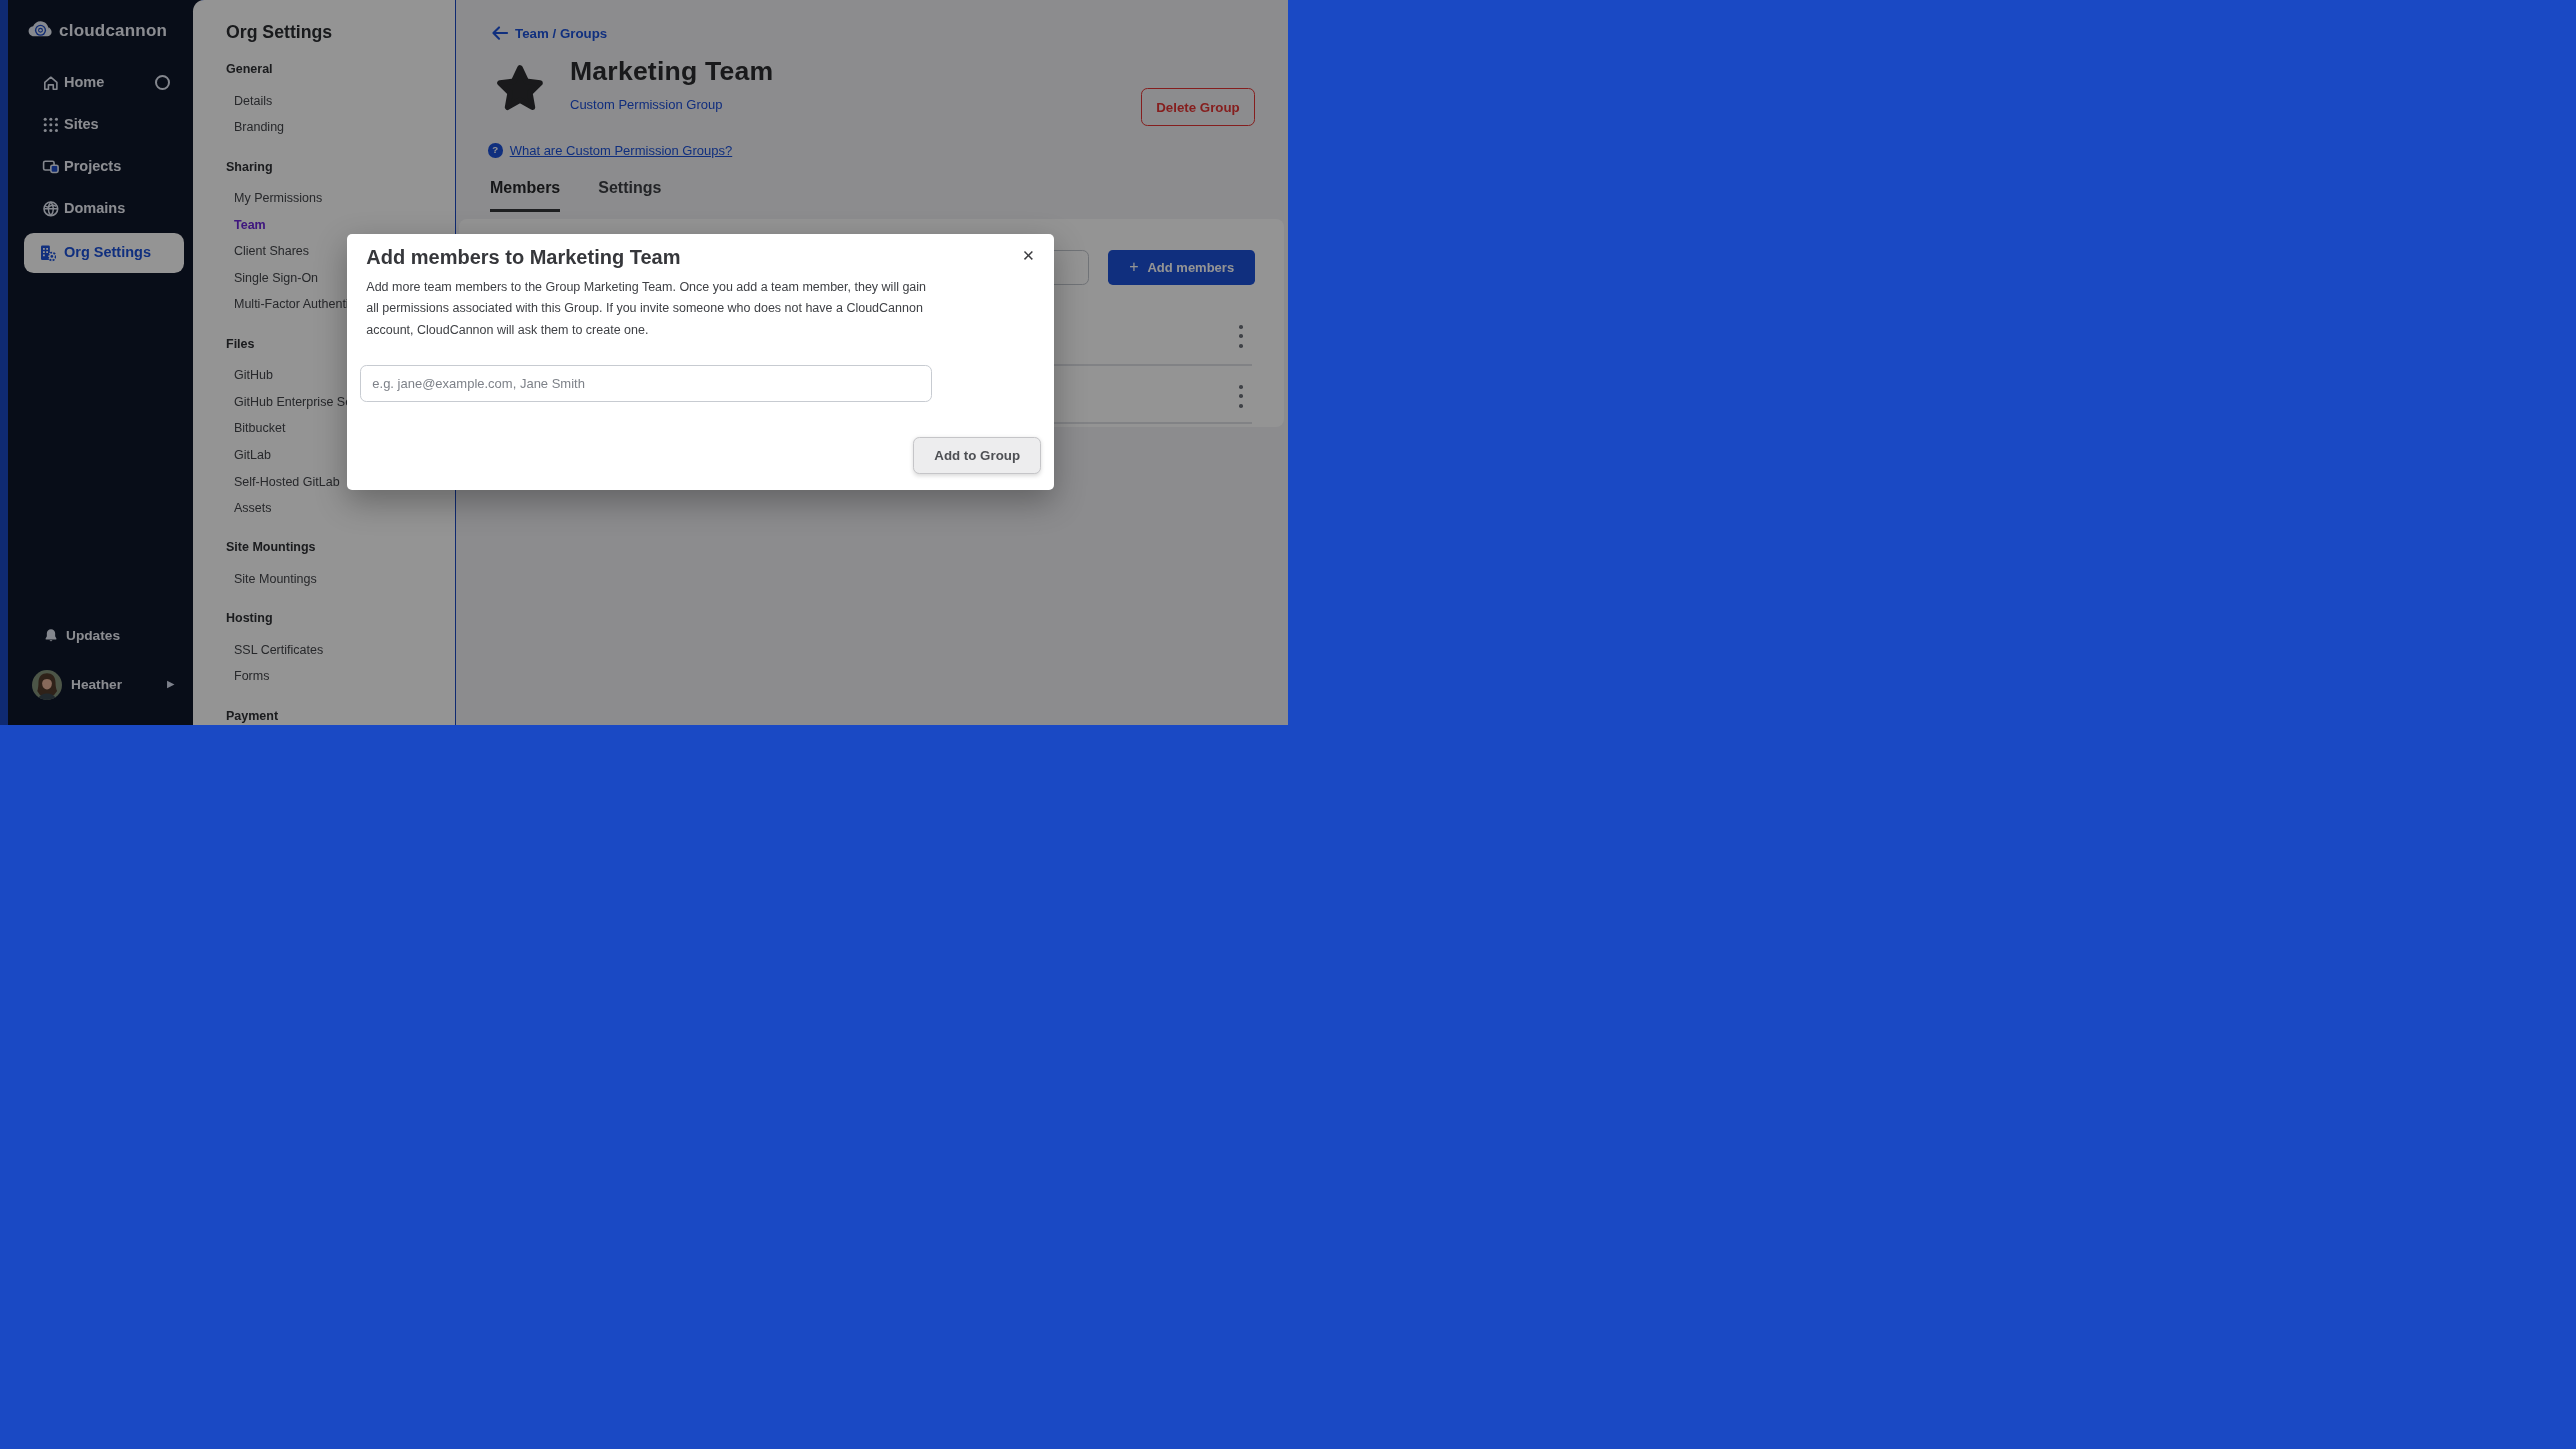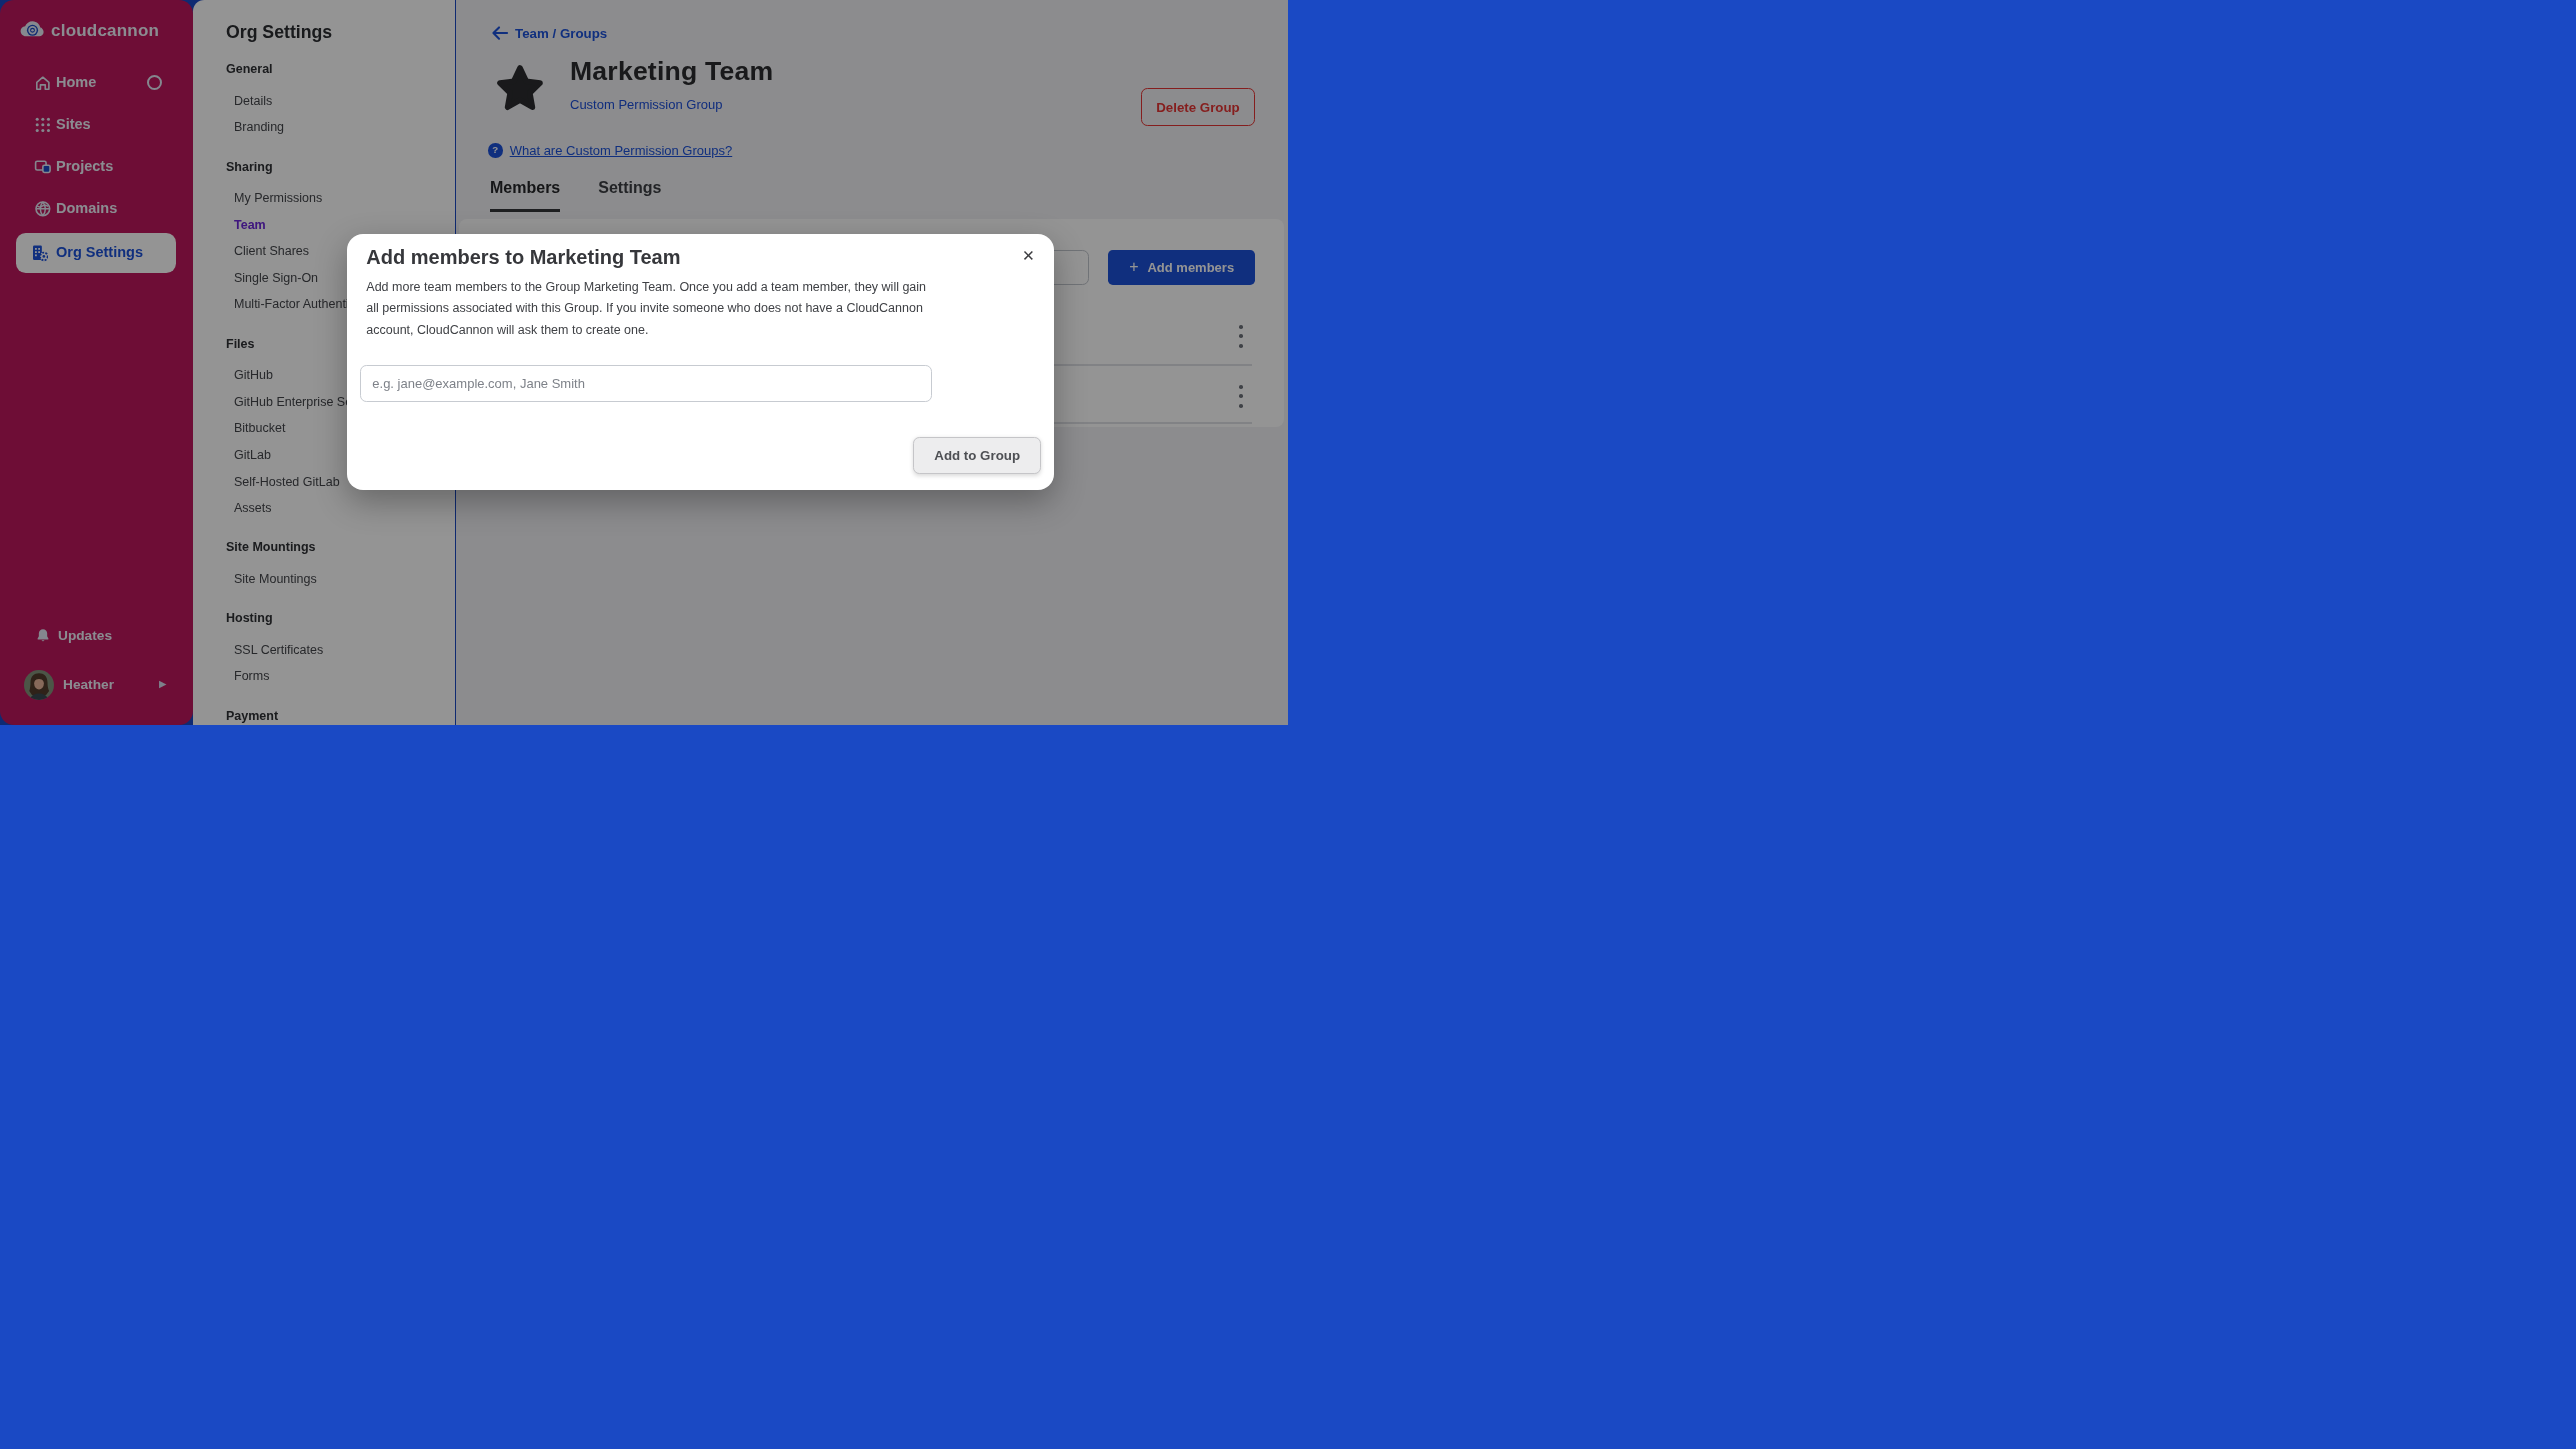--- a/index.html
+++ b/index.html
@@ -1,20 +1,20 @@
 <!DOCTYPE html>
 <html style="font-size:13px"><head>
 <meta charset="utf-8">
 <style>
   * { margin:0; padding:0; box-sizing:border-box; }
   html,body { background:#1A49C4; font-family:"Liberation Sans", sans-serif; }
   .stage { position:relative; width:1288px; height:725px; overflow:hidden; background:#1A49C4; }
 
   
-  .sidebar { position:absolute; left:0; top:0; width:193px; height:725px; background:#be185d;border-radius:14px; }
+  .sidebar { position:absolute; left:8px; top:0; width:193px; height:725px; background:#0f172a; }
   .logo { position:absolute; left:19.3px; top:17.7px; display:flex; align-items:center; }
   .logo-icon { width:27px; height:27px; display:inline-block; }
   .logo-text { color:#EFF2FA; font-size:17px; font-weight:bold; margin-left:4.8px; letter-spacing:0.2px; }
   .nav-row { position:absolute; left:0; width:193px; height:29px; cursor:pointer; }
   .nav-row .nicon { position:absolute; left:34px; top:5.6px; width:17.7px; height:17.7px; }
   .nav-row .nlabel { position:absolute; left:56px; top:5.6px; font-size:14.5px; font-weight:600; color:#EFF2FA; }
   .nav-row:nth-of-type(1){ top:68px; } .nav-row:nth-of-type(2){ top:110px; }
   .nav-row:nth-of-type(3){ top:152px; } .nav-row:nth-of-type(4){ top:194px; }
   .ring { position:absolute; left:147px; top:0px; width:15.3px; height:15.3px; border:2.4px solid #E4E9F5; border-radius:50%; }
   .nav-pill { position:absolute; left:16px; top:233px; width:160px; height:40px; background:#FFFFFF; border-radius:9.7px; cursor:pointer; }
@@ -60,21 +60,21 @@
   .add-btn .plus { font-size:16px; font-weight:400; margin-right:8.9px; margin-top:-1.6px; }
   .kebab { position:absolute; left:776px; width:11.3px; height:22.5px; display:flex; flex-direction:column; align-items:center; justify-content:space-between; cursor:pointer; }
   .kebab i { width:3.6px; height:3.6px; border-radius:50%; background:#6E737B; }
   .k1 { top:106px; } .k2 { top:166px; }
   .divider { position:absolute; left:19.3px; width:774px; height:1.6px; background:#DFE1E5; }
   .d1 { top:145px; } .d2 { top:203px; }
   .row-frag { position:absolute; left:488px; top:172px; font-size:12.5px; color:#3B3D42; }
 
   
   .overlay { position:absolute; inset:0; background:rgba(0,0,0,0.42); }
-  .modal { position:absolute; left:347px; top:234px; width:707px; height:256px; background:#FFFFFF; border-radius:16px; box-shadow:0 11.3px 32px rgba(0,0,0,.30); }
+  .modal { position:absolute; left:347px; top:234px; width:707px; height:256px; background:#FFFFFF; border-radius:5px; box-shadow:0 11.3px 32px rgba(0,0,0,.30); }
   .modal h3 { position:absolute; left:19.3px; top:12px; font-size:20px; font-weight:bold; color:#36373B; }
   .close { position:absolute; right:19.3px; top:13px; font-size:15.3px; color:#3C3D40; cursor:pointer; line-height:17.7px; }
   .modal p { position:absolute; left:19.3px; top:43px; width:562px; font-size:12.5px; line-height:21.3px; color:#3F4145; }
   .modal .memin { position:absolute; left:13px; top:131px; width:572px; height:37px; border:1.2px solid #C7CBD1; border-radius:6.4px; font-size:13px; padding:0 11.3px; color:#3F4145; font-family:inherit; }
   .modal .memin::placeholder { color:#7E8289; }
   .search::placeholder { color:#7E8289; }
   .submit { position:absolute; right:13px; bottom:16px; height:37px; padding:8px 20px; background:#EDEDEE; border:1.2px solid #C5C5C8; border-radius:6.4px; font-size:13.3px; font-weight:600; color:#4E5054; font-family:inherit; box-shadow:0 1.6px 4px rgba(0,0,0,.15); cursor:pointer; }
 </style>
 </head>
 <body>

